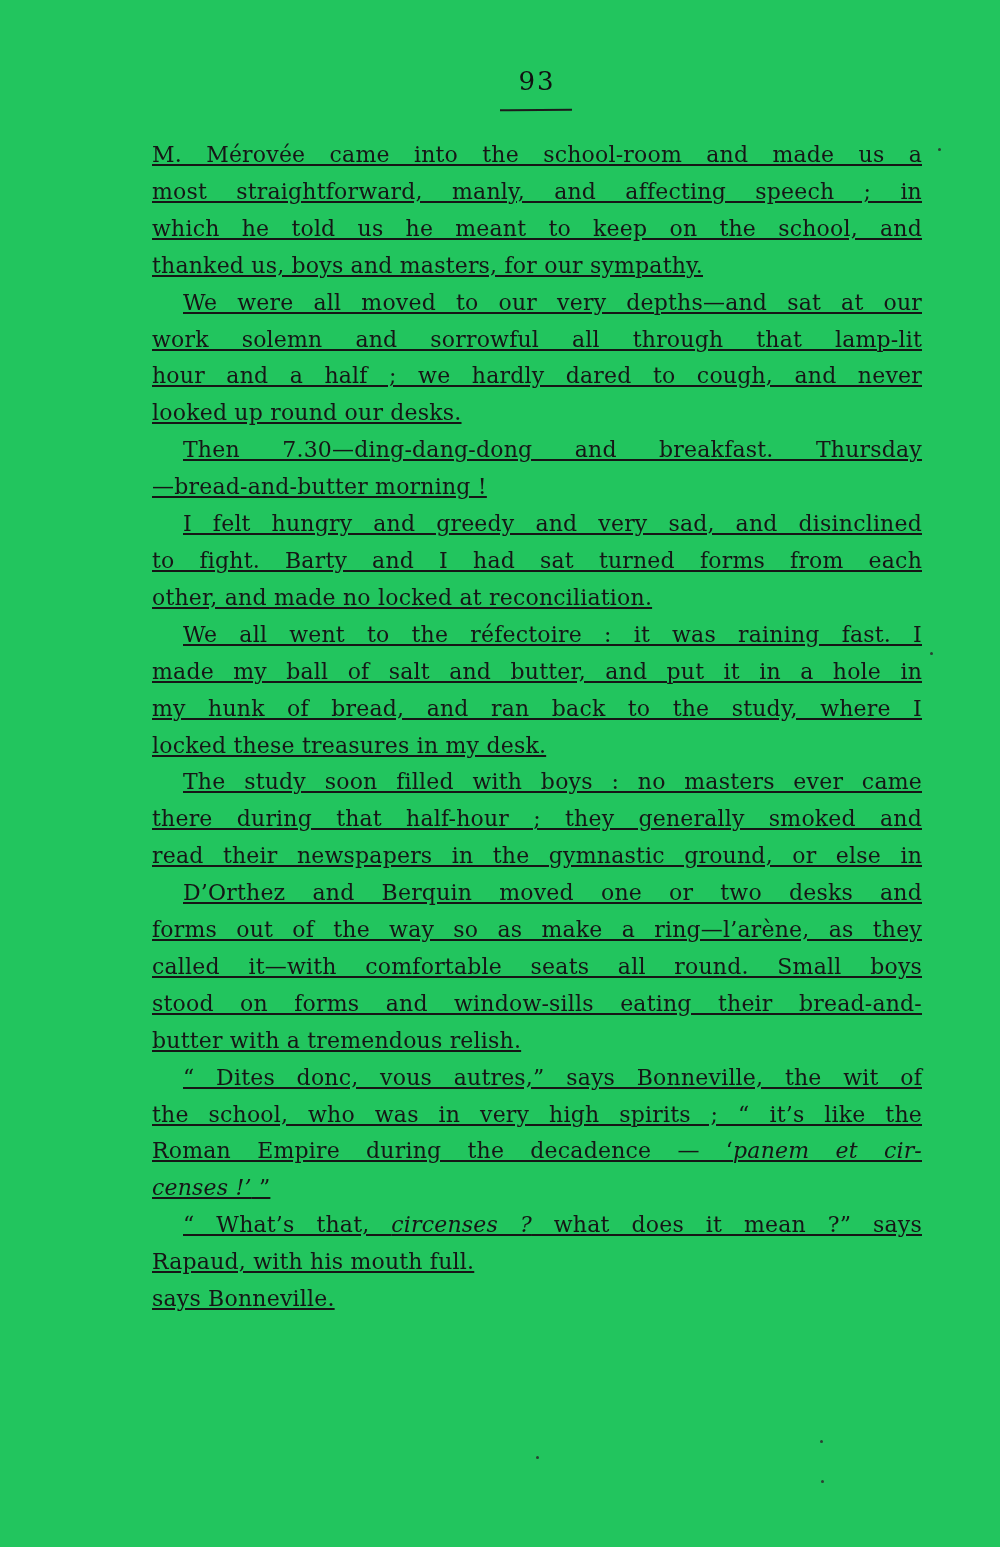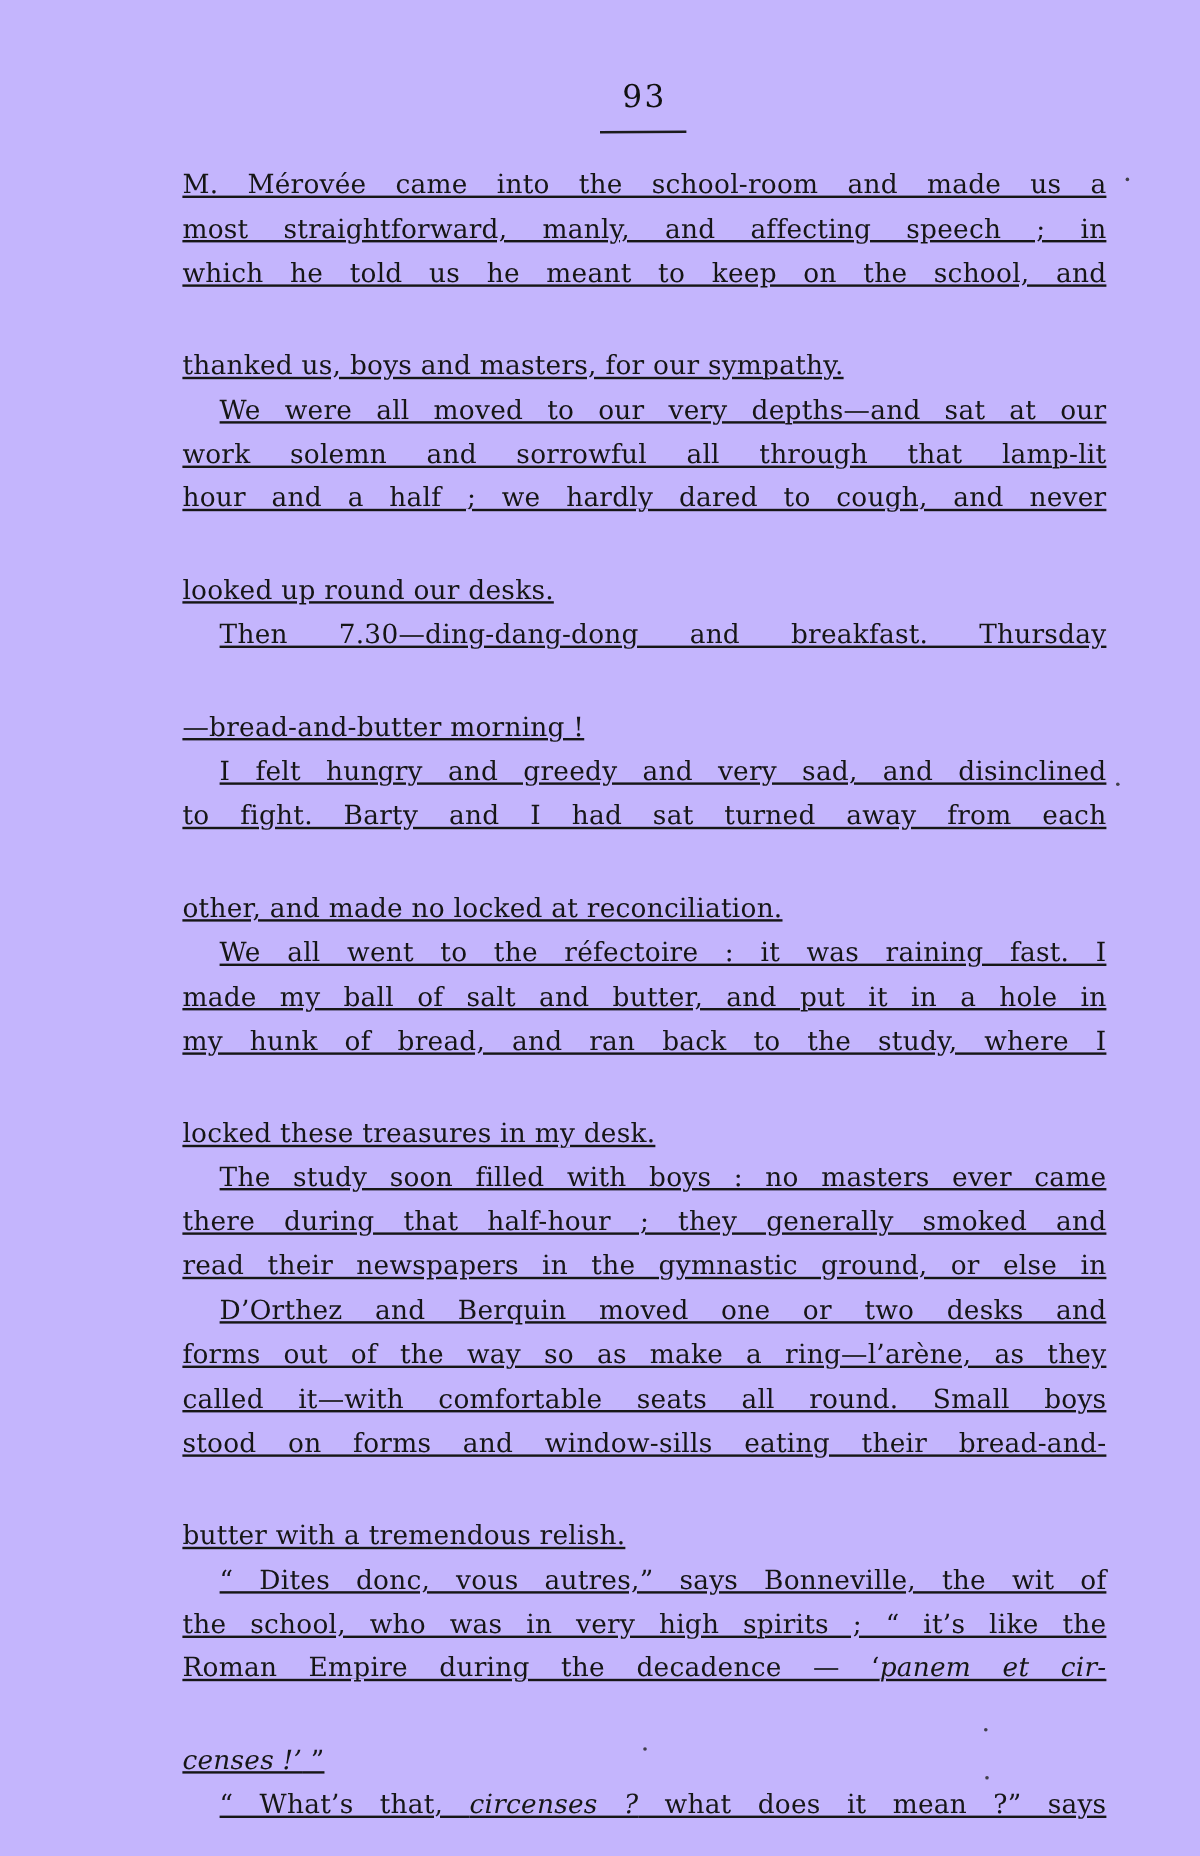--- a/index.html
+++ b/index.html
@@ -8,21 +8,21 @@
     width: 1000px;
     height: 1547px;
     background: #ffffff;
     overflow: hidden;
     font-family: "DejaVu Serif", serif;
   }
   .scan-page {
     position: relative;
     width: 1000px;
     height: 1547px;
-    background: #c4b5fd;
+    background: #22c55e;
     color: #161616;
   }
   .pagenum {
     position: absolute;
     top: 66px;
     left: 152px;
     width: 770px;
     text-align: center;
     font-size: 26px;
     letter-spacing: 2px;
@@ -48,21 +48,20 @@
     color: #161616;
     text-decoration: underline;
   }
   .para { margin: 0; padding: 0; }
   .line {
     text-align: justify;
     text-align-last: justify;
   }
   .line.last {
     text-align-last: left;
-    margin-top: 40px;
   }
   .line.indent {
     text-indent: 31px;
   }
   .it { font-style: italic; }
   .speck {
     position: absolute;
     background: #2a2a2a;
     border-radius: 50%;
     width: 3px;
@@ -89,21 +88,21 @@
         <div class="line"><span>work solemn and sorrowful all through that lamp-lit</span></div>
         <div class="line"><span>hour and a half ; we hardly dared to cough, and never</span></div>
         <div class="line last"><span>looked up round our desks.</span></div>
       </div>
       <div class="para">
         <div class="line indent"><span>Then 7.30—ding-dang-dong and breakfast.   Thursday</span></div>
         <div class="line last"><span>—bread-and-butter morning !</span></div>
       </div>
       <div class="para">
         <div class="line indent"><span>I felt hungry and greedy and very sad, and disinclined</span></div>
-        <div class="line"><span>to fight.   Barty and I had sat turned away from each</span></div>
+        <div class="line"><span>to fight.   Barty and I had sat turned forms from each</span></div>
         <div class="line last"><span>other, and made no locked at reconciliation.</span></div>
       </div>
       <div class="para">
         <div class="line indent"><span>We all went to the réfectoire : it was raining fast.   I</span></div>
         <div class="line"><span>made my ball of salt and butter, and put it in a hole in</span></div>
         <div class="line"><span>my hunk of bread, and ran back to the study, where I</span></div>
         <div class="line last"><span>locked these treasures in my desk.</span></div>
       </div>
       <div class="para">
         <div class="line indent"><span>The study soon filled with boys :  no masters ever came</span></div>

